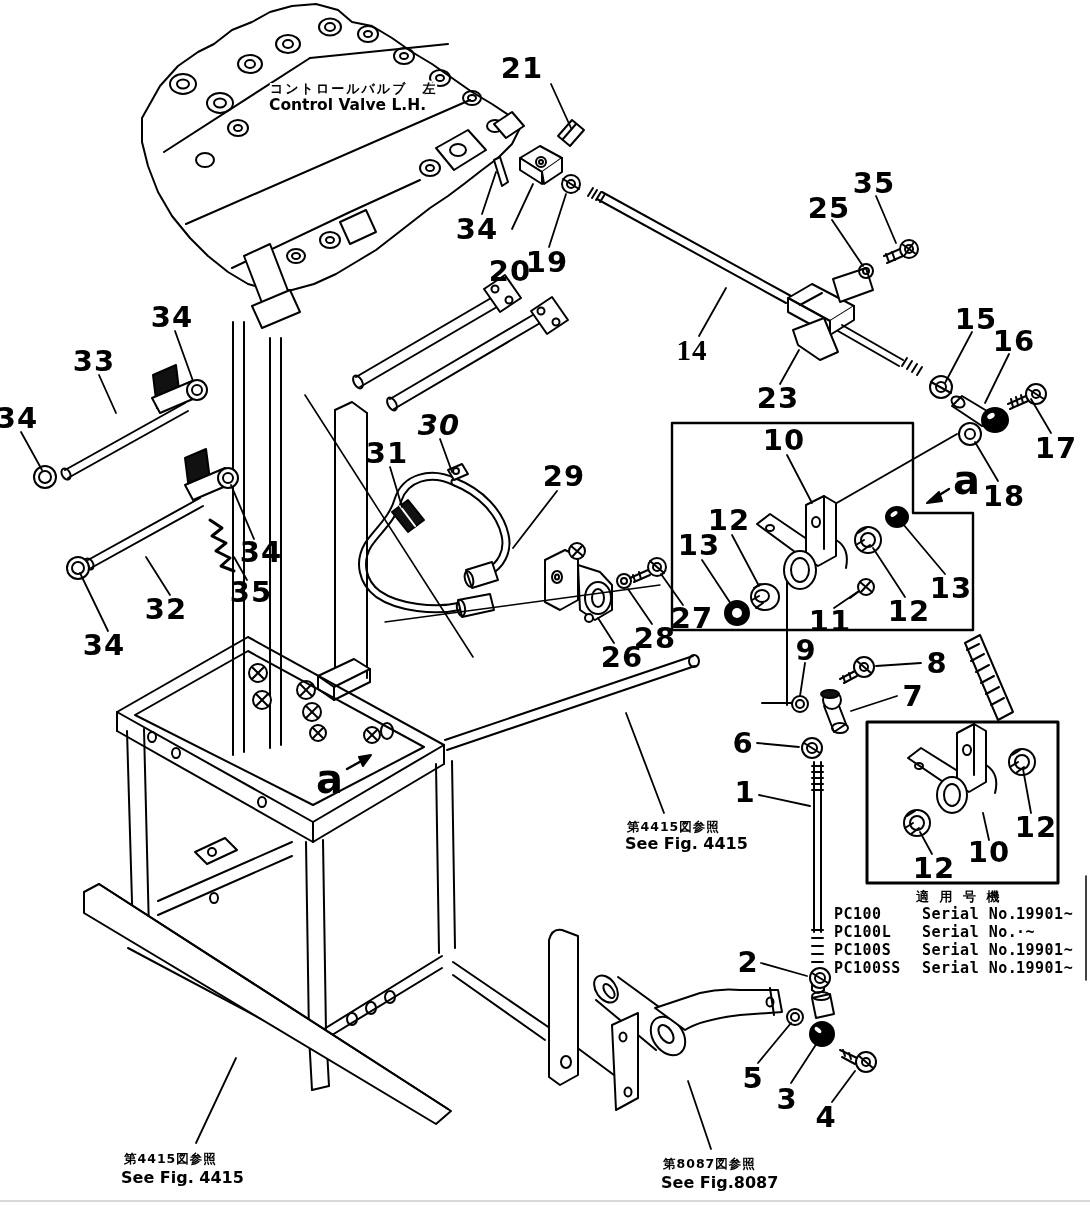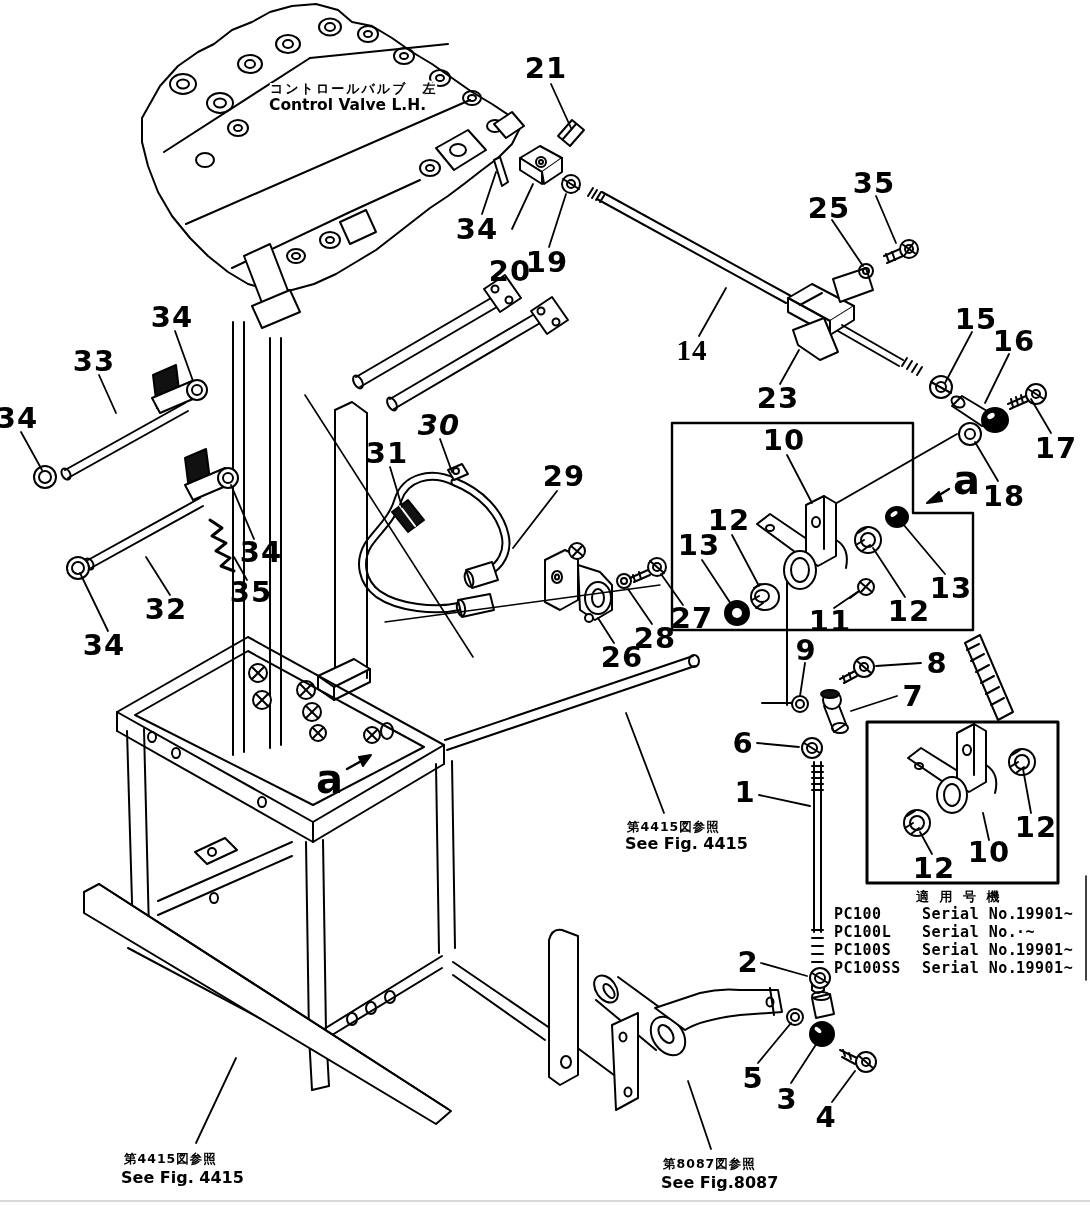--- a/index.html
+++ b/index.html
@@ -524,21 +524,21 @@
       <div class="callout" style="left: 1036px; top: 827px;">12</div>
       <div class="callout" style="left: 699px; top: 545px;">13</div>
       <div class="callout" style="left: 951px; top: 588px;">13</div>
       <div class="callout" style="left: 692px; top: 350px; font-family: Liberation Serif, serif;">14</div>
       <div class="callout" style="left: 976px; top: 319px;">15</div>
       <div class="callout" style="left: 1014px; top: 341px;">16</div>
       <div class="callout" style="left: 1056px; top: 448px;">17</div>
       <div class="callout" style="left: 1004px; top: 496px;">18</div>
       <div class="callout" style="left: 547px; top: 262px;">19</div>
       <div class="callout" style="left: 510px; top: 243px; margin-top: 28px;">20</div>
-      <div class="callout" style="left: 546px; top: 68px;">21</div>
+      <div class="callout" style="left: 522px; top: 68px;">21</div>
       <div class="callout" style="left: 477px; top: 229px;">34</div>
       <div class="callout" style="left: 778px; top: 398px;">23</div>
       <div class="callout" style="left: 874px; top: 183px;">35</div>
       <div class="callout" style="left: 829px; top: 208px;">25</div>
       <div class="callout" style="left: 622px; top: 657px;">26</div>
       <div class="callout" style="left: 692px; top: 618px;">27</div>
       <div class="callout" style="left: 655px; top: 638px;">28</div>
       <div class="callout" style="left: 564px; top: 476px;">29</div>
       <div class="callout" style="left: 439px; top: 425px; font-style: italic;">30</div>
       <div class="callout" style="left: 387px; top: 453px;">31</div>

